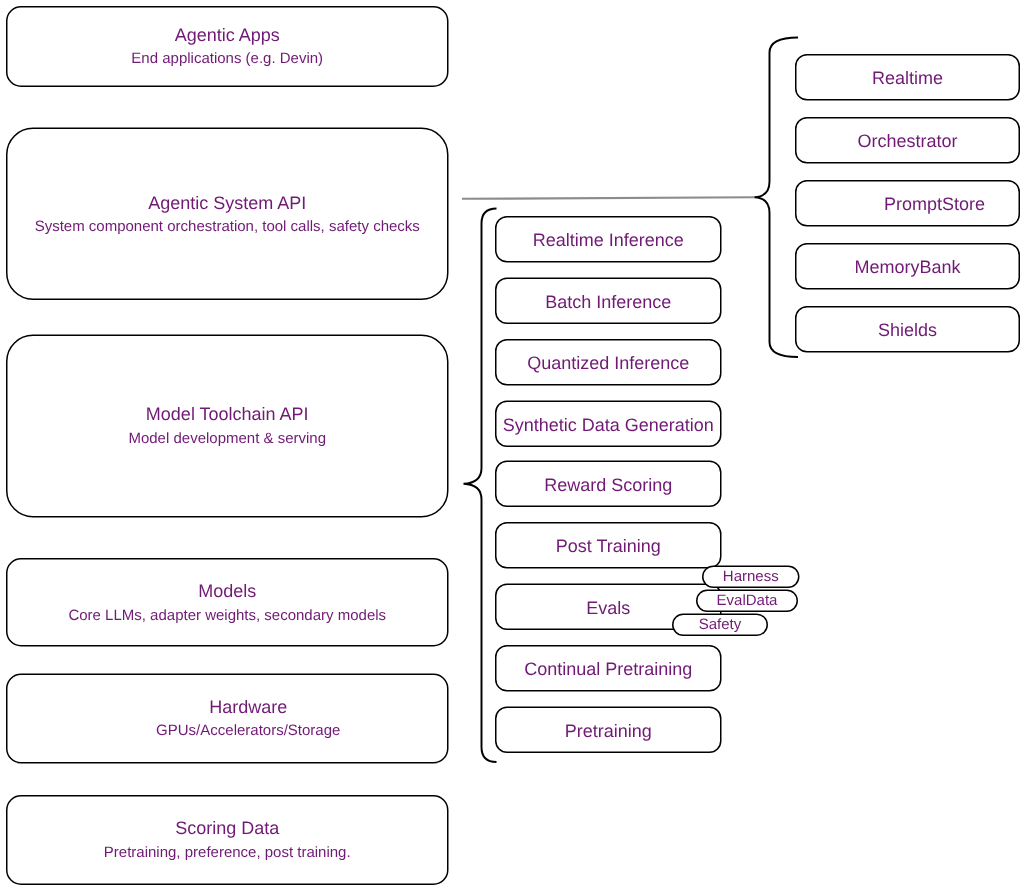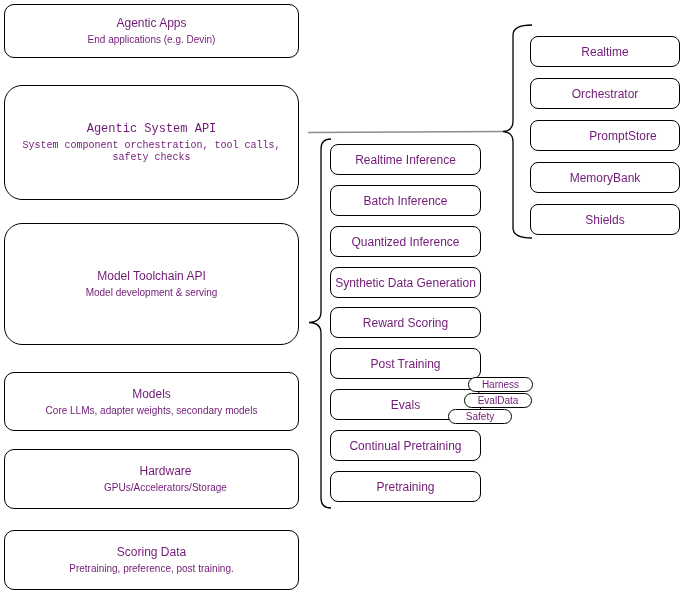--- a/index.html
+++ b/index.html
@@ -66,21 +66,21 @@
     <path d="M 331 139 Q 321 139 321 149 L 321 312 Q 321 322 309 322.5 Q 321 323 321 333 L 321 498 Q 321 508 331 508" fill="none" stroke="#000000" stroke-width="1.3"></path>
 
     <path d="M 532 25 Q 513 25 513 35 L 513 121 Q 513 131 503 131.5 Q 513 132 513 142 L 513 228 Q 513 238 532 238" fill="none" stroke="#000000" stroke-width="1.3"></path>
   </svg>
 
   <div class="node lbox" style="top:4px;height:54px;border-radius:10px;">
     <div class="title">Agentic Apps</div>
     <div class="subtitle">End applications (e.g. Devin)</div>
   </div>
 
-  <div class="node lbox" style="top:85px;height:115px;border-radius:18px;font-family:Liberation Mono, monospace;">
+  <div class="node lbox" style="top:85px;height:115px;border-radius:18px;">
     <div class="title">Agentic System API</div>
     <div class="subtitle">System component orchestration, tool calls, safety checks</div>
   </div>
 
   <div class="node lbox" style="top:223px;height:122px;border-radius:18px;">
     <div class="title">Model Toolchain API</div>
     <div class="subtitle">Model development &amp; serving</div>
   </div>
 
   <div class="node lbox" style="top:372px;height:59px;border-radius:10px;">

